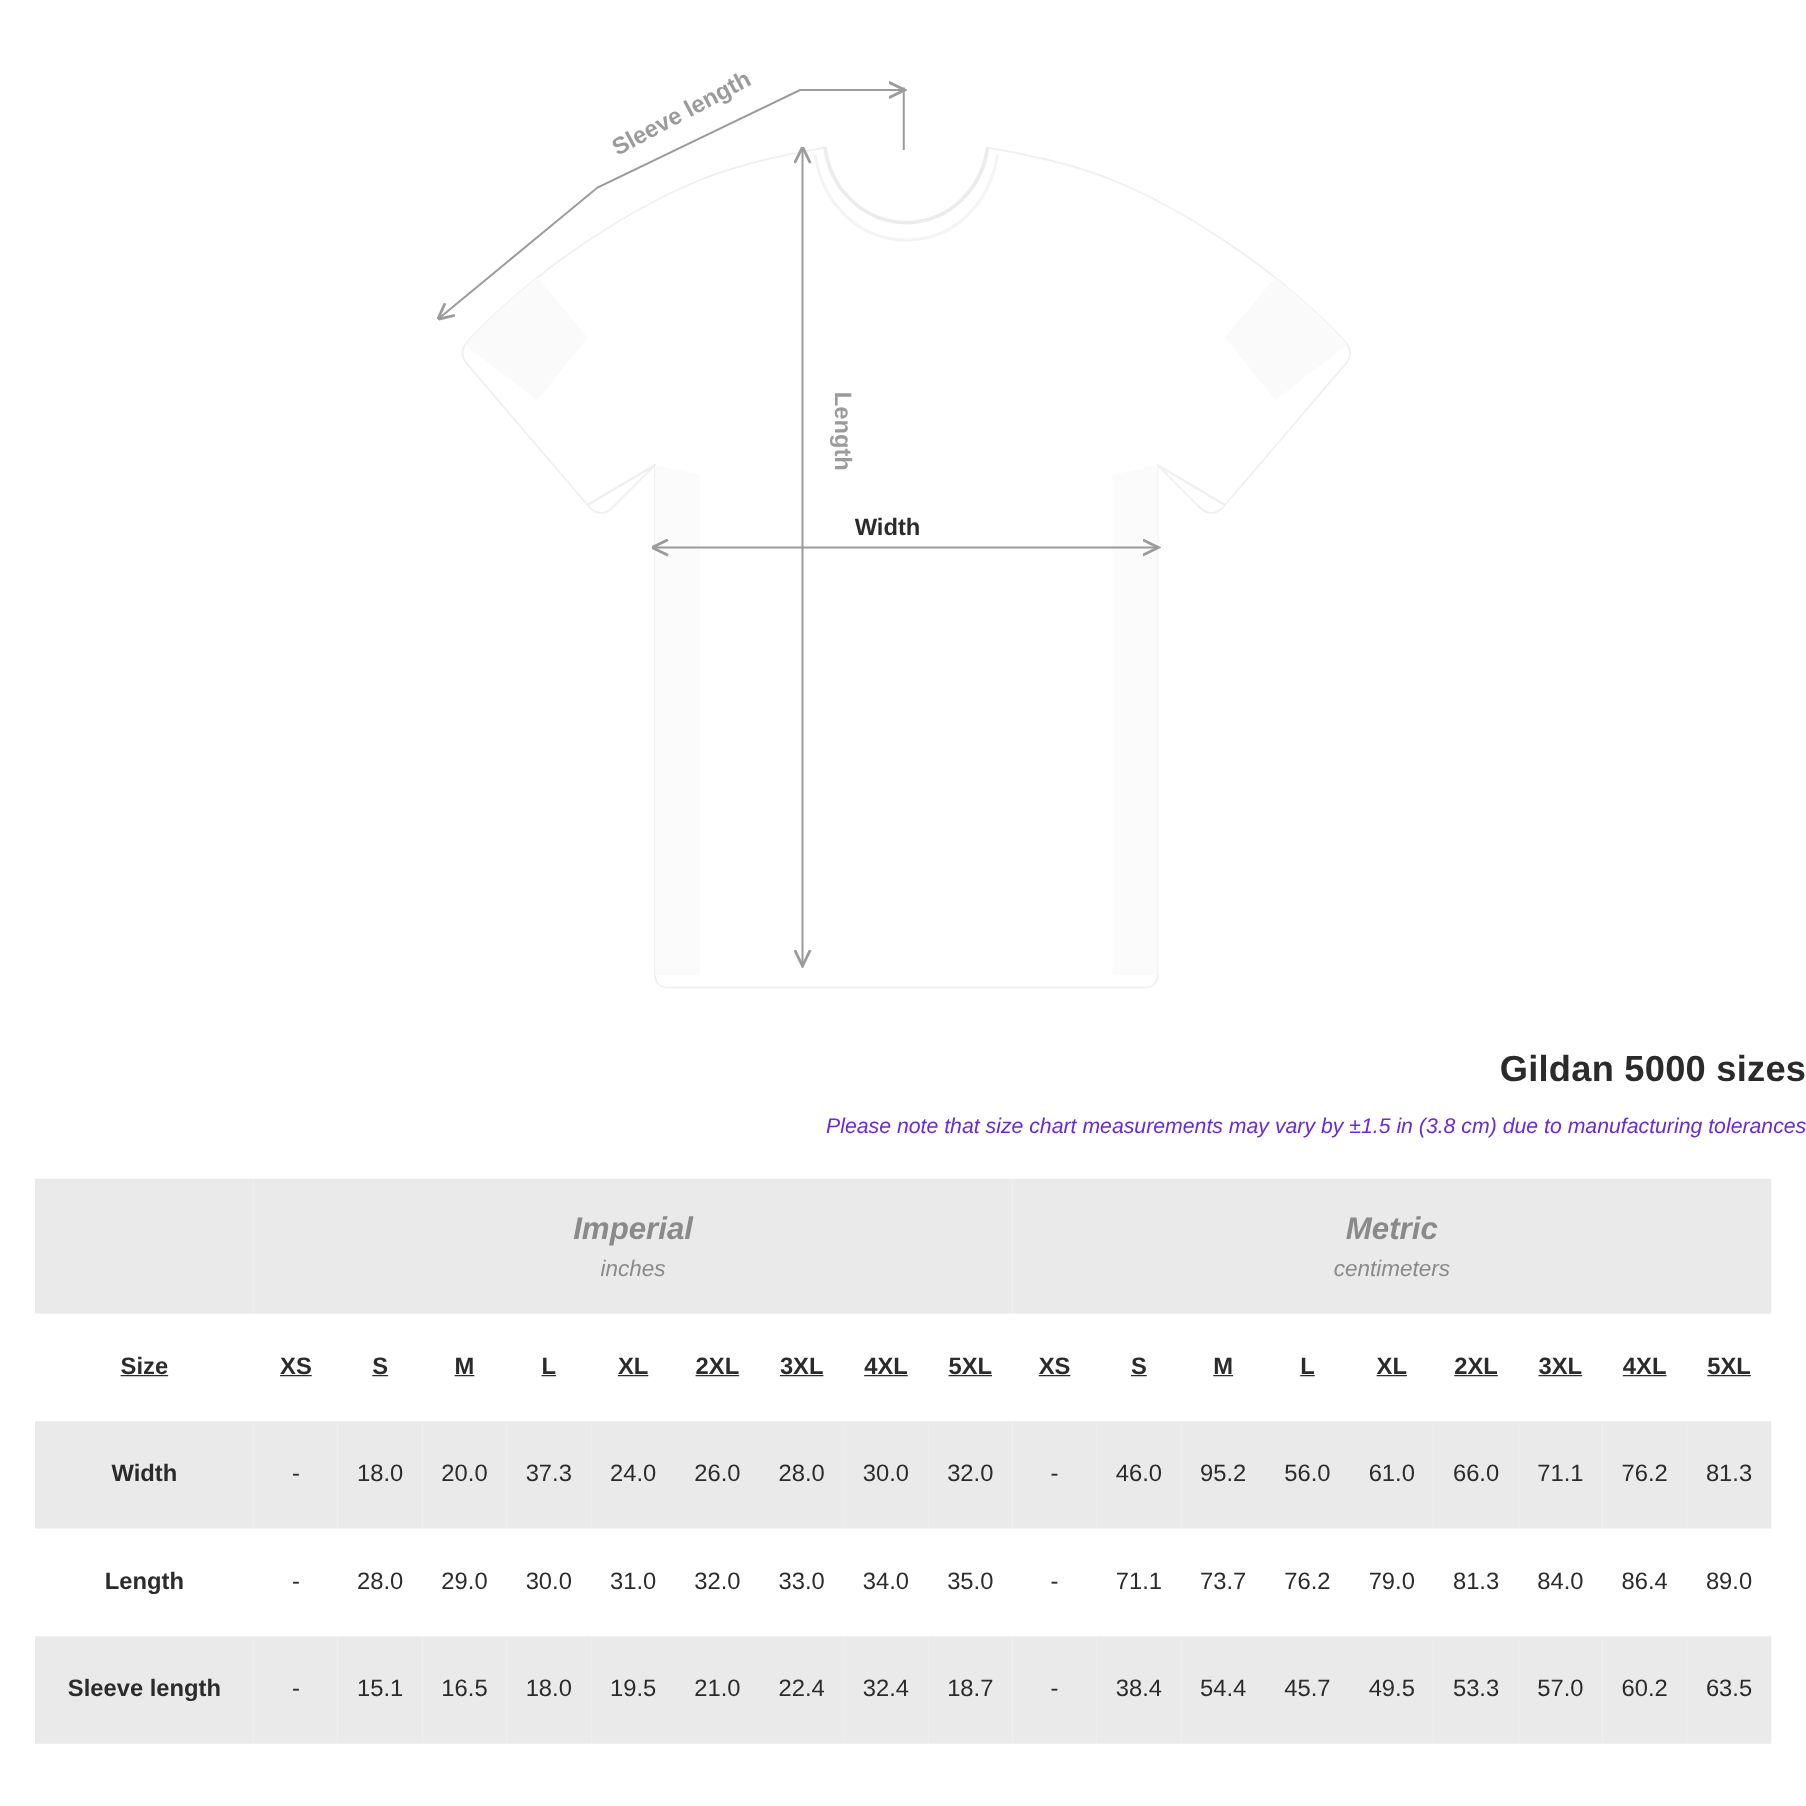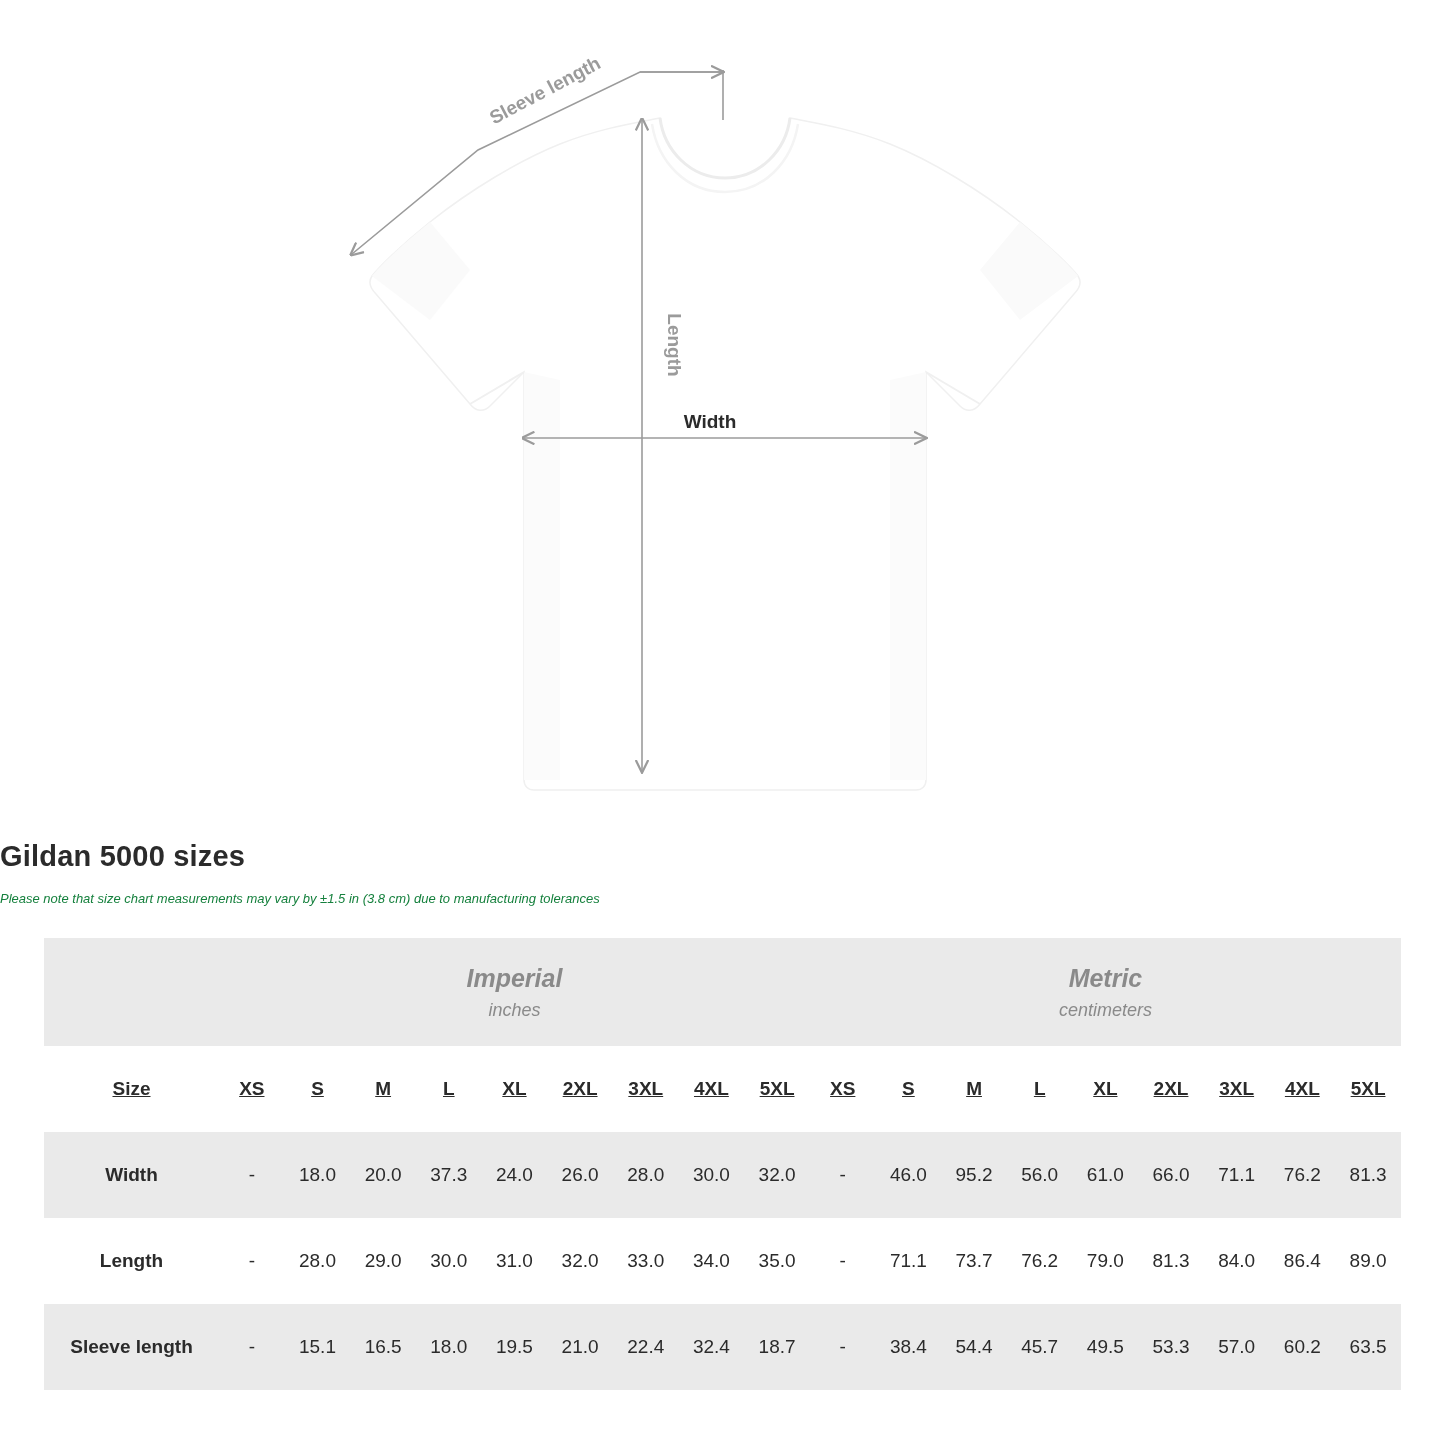--- a/index.html
+++ b/index.html
@@ -25,40 +25,40 @@
     position: relative;
     width: 1445px;
     height: 830px;
   }
   .illustration svg {
     display: block;
   }
 
   
   .title-block {
-    text-align: left;
+    text-align: right;
     margin-top: 10px;
   }
   .chart-title {
     font-size: 29px;
     font-weight: bold;
     color: #2b2b2b;
     letter-spacing: 0.2px;
   }
   .chart-note {
     margin-top: 18px;
-    font-size: 13px;
+    font-size: 17px;
     font-style: italic;
-    color: #15803d;
+    color: #6d28d9;
   }
 
   
   .table-wrap {
     margin-top: 32px;
-    padding: 0 44px;
+    padding: 0 28px;
   }
   table.size-table {
     width: 100%;
     border-collapse: collapse;
     table-layout: fixed;
   }
   table.size-table td,
   table.size-table th {
     border: none;
     text-align: center;

